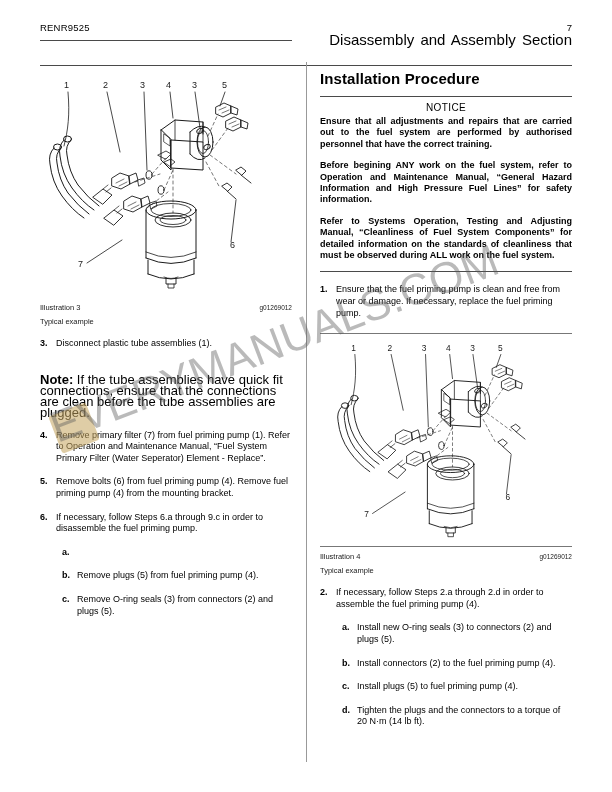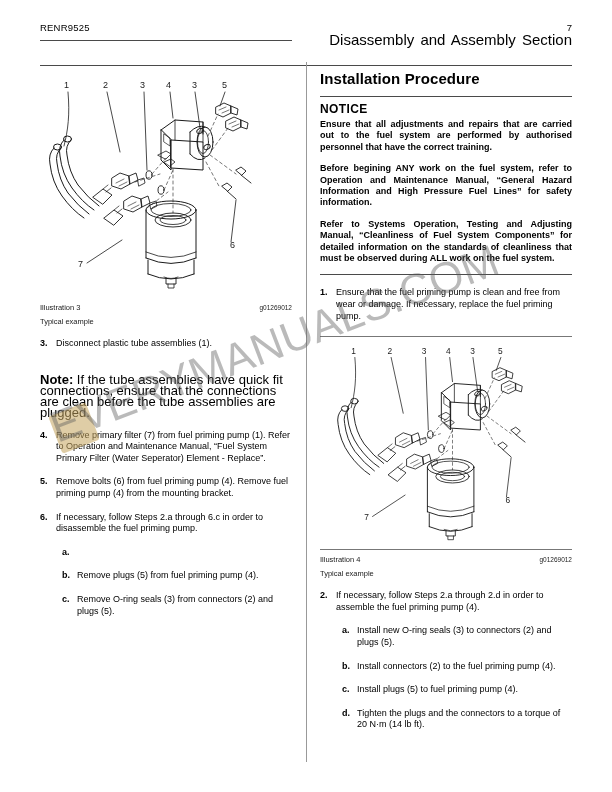--- a/index.html
+++ b/index.html
@@ -132,24 +132,24 @@
   .h-proc {
     font-size: 15px;
     font-weight: bold;
     letter-spacing: 0.1px;
     margin: 0 0 9px 0;
   }
 
   
   .notice-wrap { width: 252px; }
   .notice-title {
-    font-size: 12px;
+    text-align: center;
+    font-size: 10px;
     margin: 5px 0 3px 0;
     letter-spacing: 0.4px;
-    font-weight: bold;
   }
   .notice-body {
     font-size: 9px;
     font-weight: bold;
     line-height: 11.4px;
     text-align: justify;
     margin-bottom: 10px;
   }
   .notice-body:last-child { margin-bottom: 6px; }
 
@@ -363,21 +363,21 @@
       <span class="step-text">Remove primary filter (7) from fuel priming pump (1). Refer to Operation and Maintenance Manual, “Fuel System Primary Filter (Water Seperator) Element - Replace”.</span>
     </div>
 
     <div class="step">
       <span class="step-num">5.</span>
       <span class="step-text">Remove bolts (6) from fuel priming pump (4). Remove fuel priming pump (4) from the mounting bracket.</span>
     </div>
 
     <div class="step">
       <span class="step-num">6.</span>
-      <span class="step-text">If necessary, follow Steps 2.a through 6.c in order to disassemble the fuel priming pump.</span>
+      <span class="step-text">If necessary, follow Steps 6.a through 9.c in order to disassemble the fuel priming pump.</span>
     </div>
 
     <div class="substep">
       <span class="substep-num">a.</span>
     </div>
 
     <div class="substep">
       <span class="substep-num">b.</span>
       <span class="substep-text">Remove plugs (5) from fuel priming pump (4).</span>
     </div>

